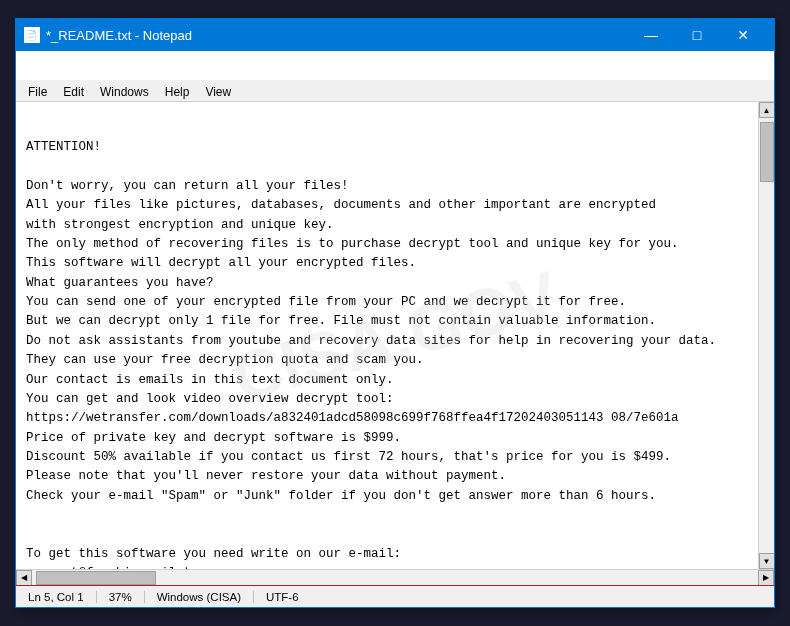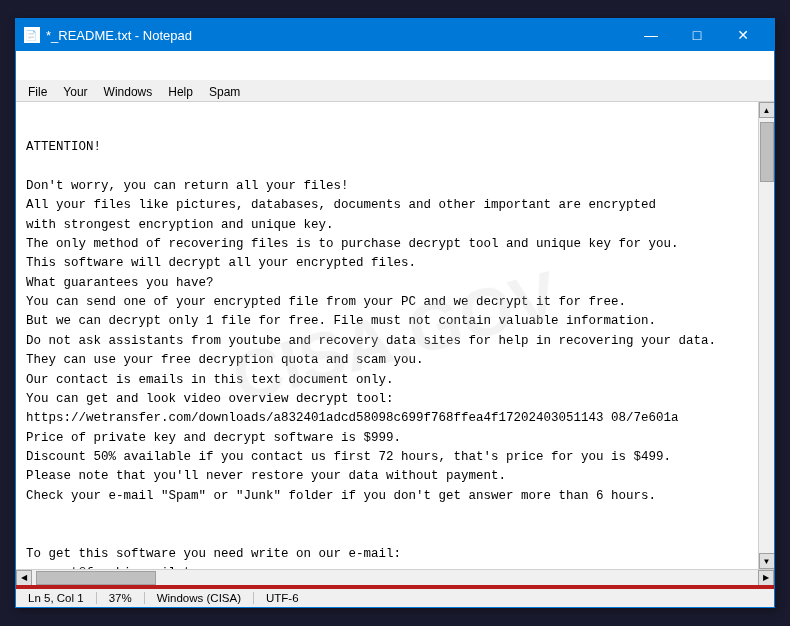--- a/index.html
+++ b/index.html
@@ -149,21 +149,21 @@
       background: #c0c0c0;
       border: 1px solid #a0a0a0;
       position: absolute;
       top: 4px;
       left: 1px;
     }
 
     .status-bar {
       height: 22px;
       background: #f0f0f0;
-      border-top: 4px solid #b91c1c;
+      border-top: 1px solid #b91c1c;
       display: flex;
       align-items: center;
       padding: 0 8px;
       flex-shrink: 0;
     }
 
     .status-section {
       font-size: 11.5px;
       font-family: 'Segoe UI', Arial, sans-serif;
       color: #000;
@@ -237,24 +237,24 @@
     </div>
     <div class="title-bar-controls">
       <button class="title-btn">—</button>
       <button class="title-btn">□</button>
       <button class="title-btn close">✕</button>
     </div>
   </div>
 
   <div class="menu-bar">
     <span class="menu-item">File</span>
-    <span class="menu-item">Your</span>
+    <span class="menu-item">Edit</span>
     <span class="menu-item">Windows</span>
     <span class="menu-item">Help</span>
-    <span class="menu-item">Spam</span>
+    <span class="menu-item">View</span>
   </div>
 
   <div class="content-wrapper">
     <div style="position:absolute; top:50%; left:50%; transform:translate(-50%,-50%) rotate(-15deg); font-size:68px; font-weight:bold; color:rgba(200,200,200,0.22); pointer-events:none; z-index:10; font-family:Arial,sans-serif; white-space:nowrap;">CISA.GOV</div>
     <textarea class="text-area" readonly="" style="">ATTENTION!
 
 Don't worry, you can return all your files!
 All your files like pictures, databases, documents and other important are encrypted
 with strongest encryption and unique key.
 The only method of recovering files is to purchase decrypt tool and unique key for you.

